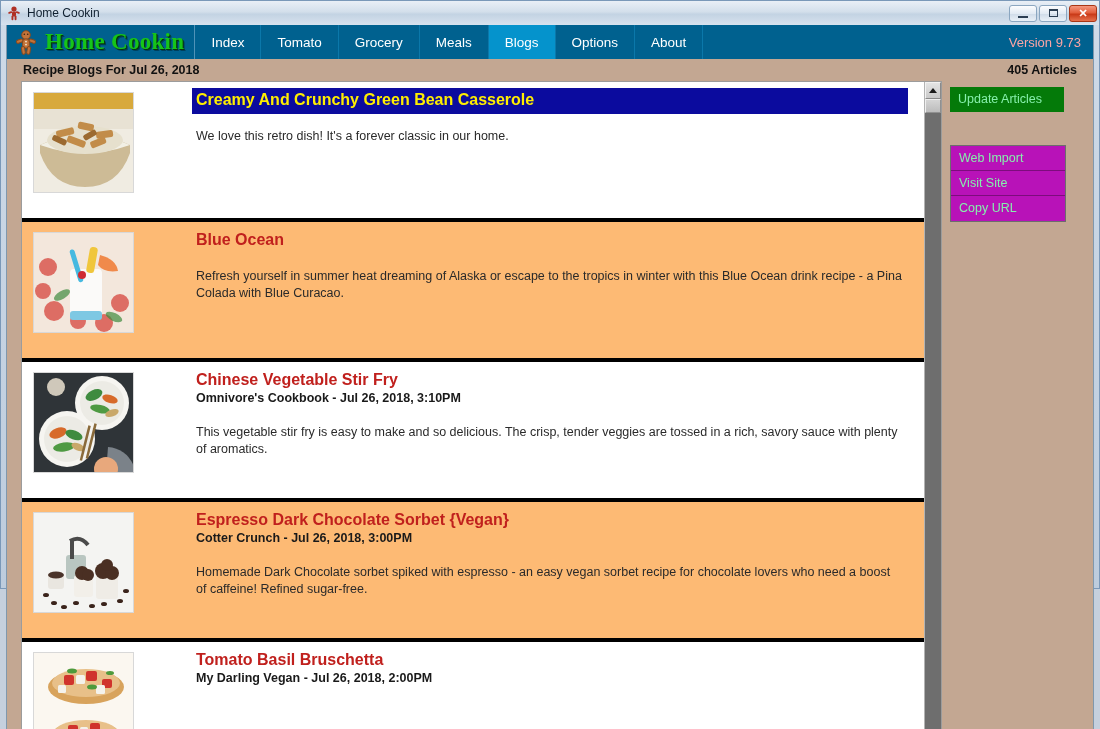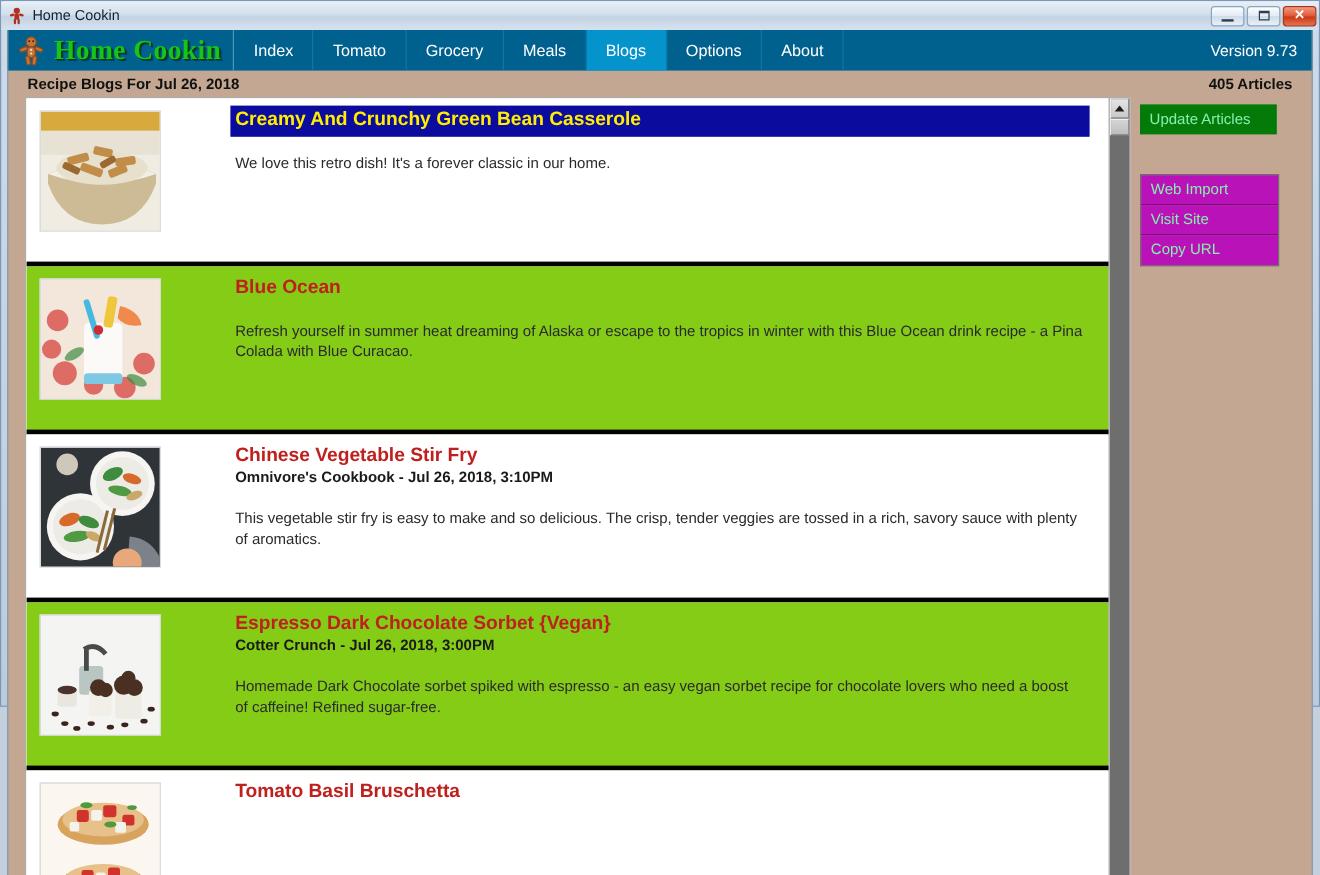--- a/index.html
+++ b/index.html
@@ -106,21 +106,21 @@
     font-size: 13.5px;
     border-right: 1px solid #0b78aa;
     white-space: nowrap;
     cursor: default;
   }
   .menu-item.active { background: #0593cc; }
   .version {
     margin-left: auto;
     display: flex; align-items: center;
     padding-right: 12px;
-    color: #ffffff;
+    color: #fca5a5;
     font-size: 13px;
   }
 
   
   .content {
     flex: 1 1 auto;
     background: #c3a792;
     margin: 0 5px 5px 5px;
     border-left: 1px solid #8098ad;
     border-right: 1px solid #8098ad;
@@ -164,21 +164,21 @@
     background: #ffffff;
   }
   .article {
     display: flex;
     padding: 6px 0 0 0;
     border-bottom: 4px solid #000000;
     min-height: 140px;
     background: #ffffff;
     gap: 48px;
   }
-  .article.alt { background: #84cc16; }
+  .article.alt { background: #fdba74; }
   .article .thumb-cell {
     flex: 0 0 118px;
     padding: 4px 0 4px 4px;
     display: flex;
     justify-content: center;
   }
   .thumb {
     width: 101px; height: 101px;
     border: 1px solid #d8d8d8;
     background: #ededed;
@@ -533,20 +533,21 @@
                   <g fill="#f4f2ec">
                     <rect x="46" y="74" width="8" height="8" rx="1.5"></rect>
                     <rect x="68" y="78" width="8" height="8" rx="1.5"></rect>
                   </g>
                 </svg>
               </div>
             </div>
             <div class="text-cell">
               <div class="art-head">
                 <div class="art-title">Tomato Basil Bruschetta</div>
+                <div class="art-meta">My Darling Vegan - Jul 26, 2018, 2:00PM</div>
               </div>
               <div class="art-desc"></div>
             </div>
           </div>
 
         </div>
 
         <div class="scrollbar">
           <div class="sb-btn">
             <span class="sb-arrow up"></span>

